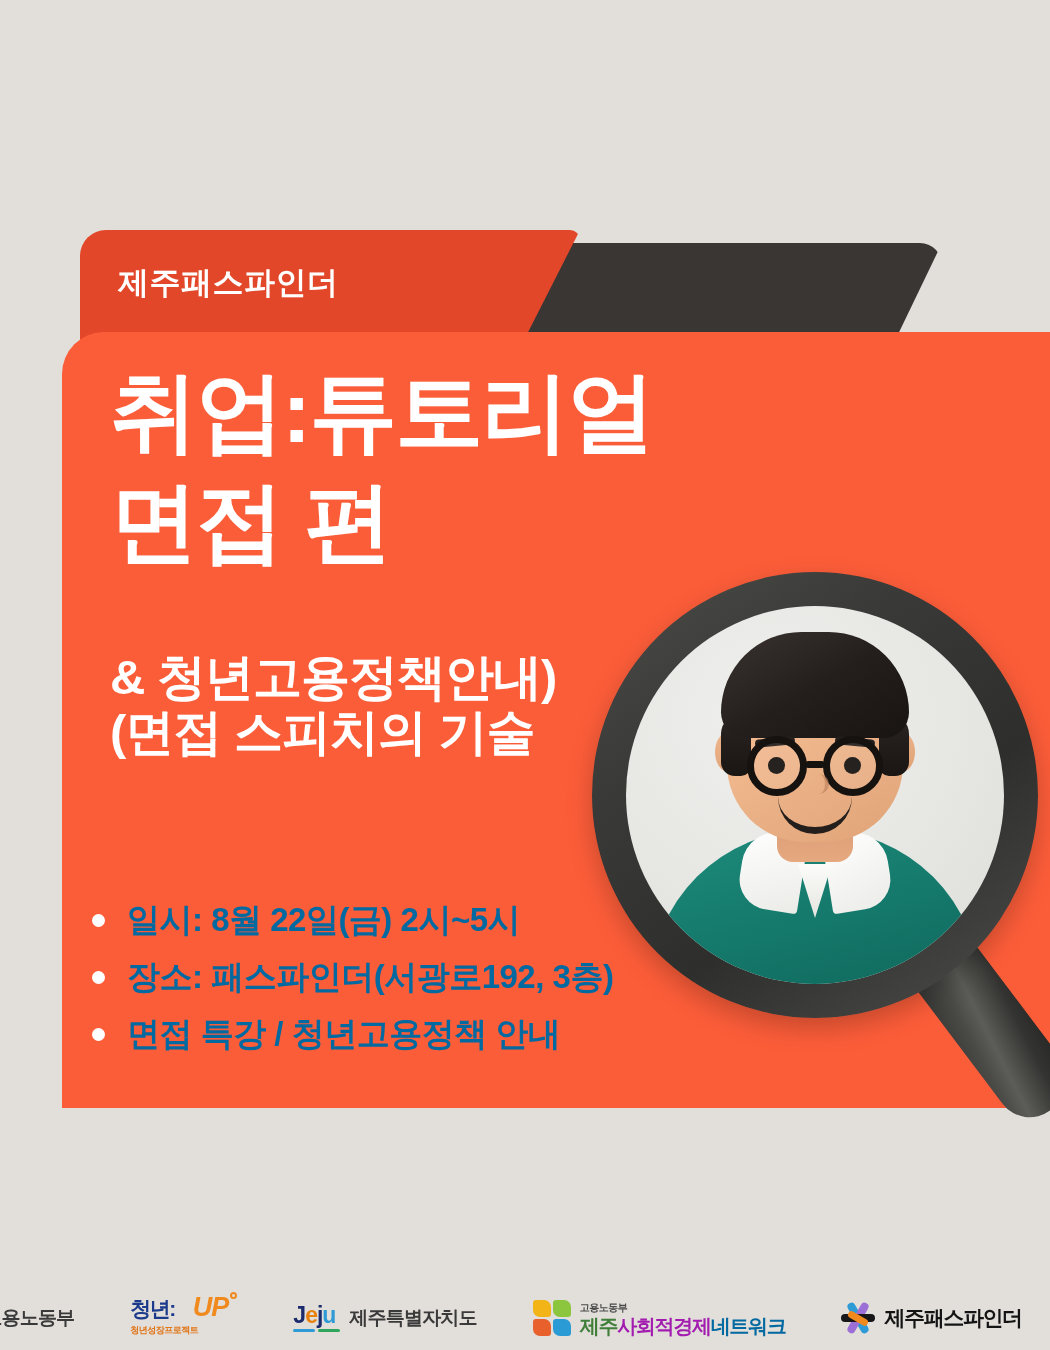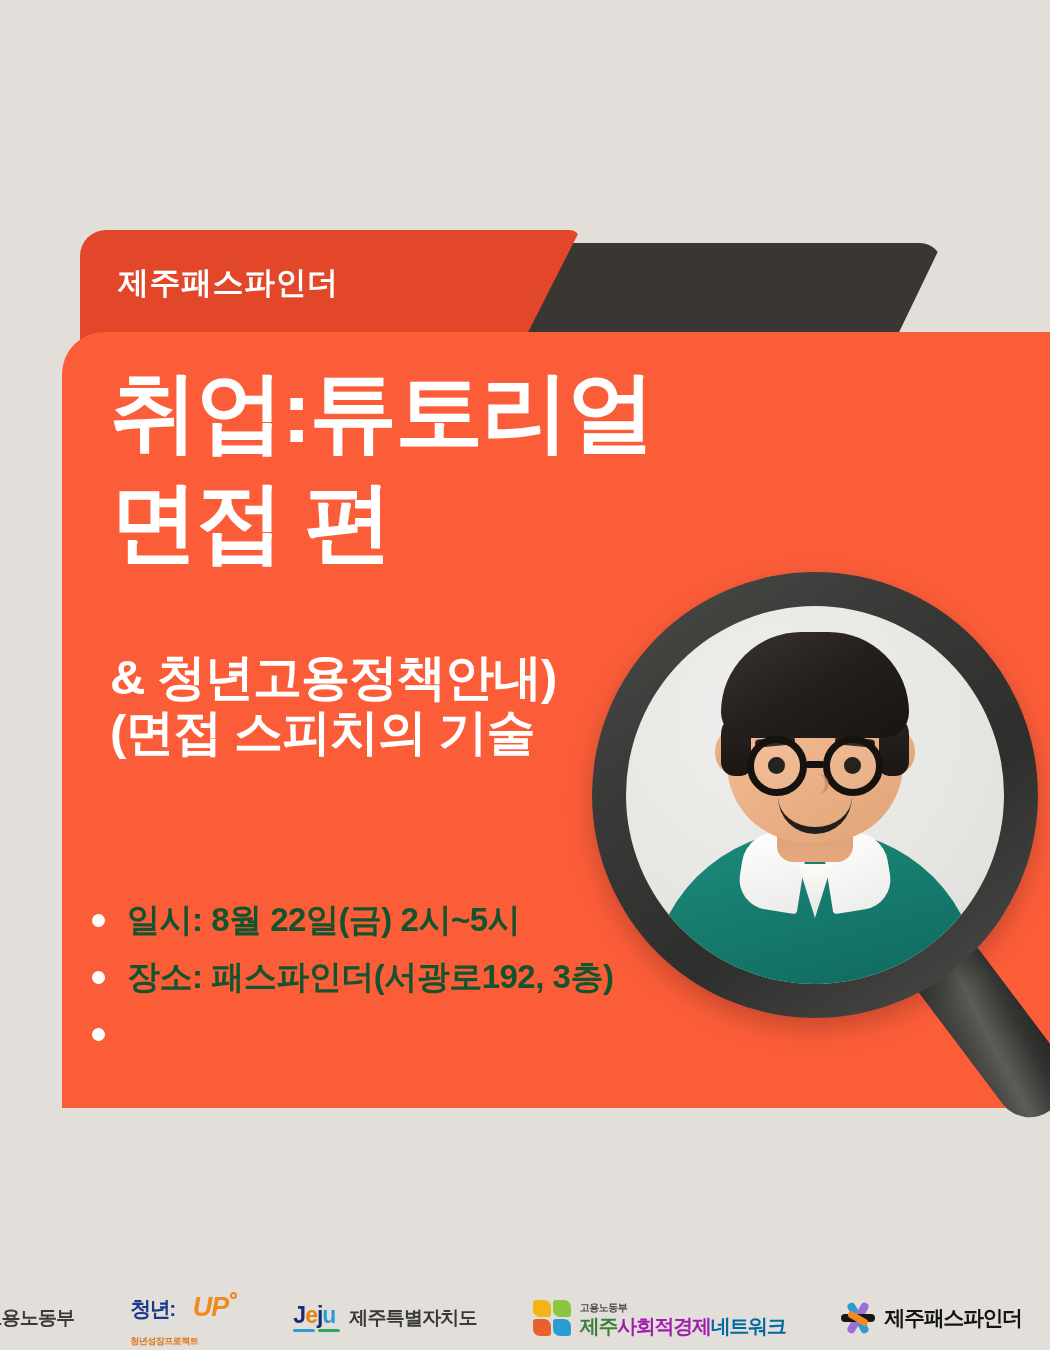--- a/index.html
+++ b/index.html
@@ -116,21 +116,21 @@
     width: 13px;
     height: 13px;
     border-radius: 50%;
     background: #FFFFFF;
     flex: 0 0 auto;
     margin-right: 22px;
   }
   .bullet-text {
     font-size: 33px;
     font-weight: 700;
-    color: #14532d;
+    color: #0369a1;
     letter-spacing: -0.5px;
     white-space: nowrap;
   }
 
   
   .magnifier {
     position: absolute;
     left: 592px;
     top: 572px;
     width: 470px;
@@ -342,21 +342,21 @@
   }
   .logo-name {
     font-size: 19px;
     font-weight: 700;
     color: #3A3A3A;
     letter-spacing: -0.8px;
     white-space: nowrap;
   }
 
   
-  .logo-youthup { flex-direction: column; gap: 12px; align-items: flex-start; }
+  .logo-youthup { flex-direction: column; gap: 1px; align-items: flex-start; }
   .youthup-top { display: flex; align-items: baseline; gap: 2px; }
   .youthup-kr {
     font-size: 21px; font-weight: 700; color: #1B3A8C;
     letter-spacing: -1.5px; white-space: nowrap;
   }
   .youthup-up {
     font-size: 27px; font-weight: 700; color: #F08A1E;
     font-style: italic; letter-spacing: -1px; margin-left: 16px;
   }
   .youthup-deg {
@@ -505,20 +505,21 @@
     <li class="bullet-row">
       <span class="bullet-dot"></span>
       <span class="bullet-text">일시: 8월 22일(금) 2시~5시</span>
     </li>
     <li class="bullet-row">
       <span class="bullet-dot"></span>
       <span class="bullet-text">장소: 패스파인더(서광로192, 3층)</span>
     </li>
     <li class="bullet-row">
       <span class="bullet-dot"></span>
+      <span class="bullet-text">면접 특강 / 청년고용정책 안내</span>
     </li>
   </ul>
 
   <div class="footer">
 
     <div class="logo">
       <div class="taegeuk">
         <span class="tg-blue"></span>
         <span class="tg-red"></span>
         <span class="tg-white"></span>

